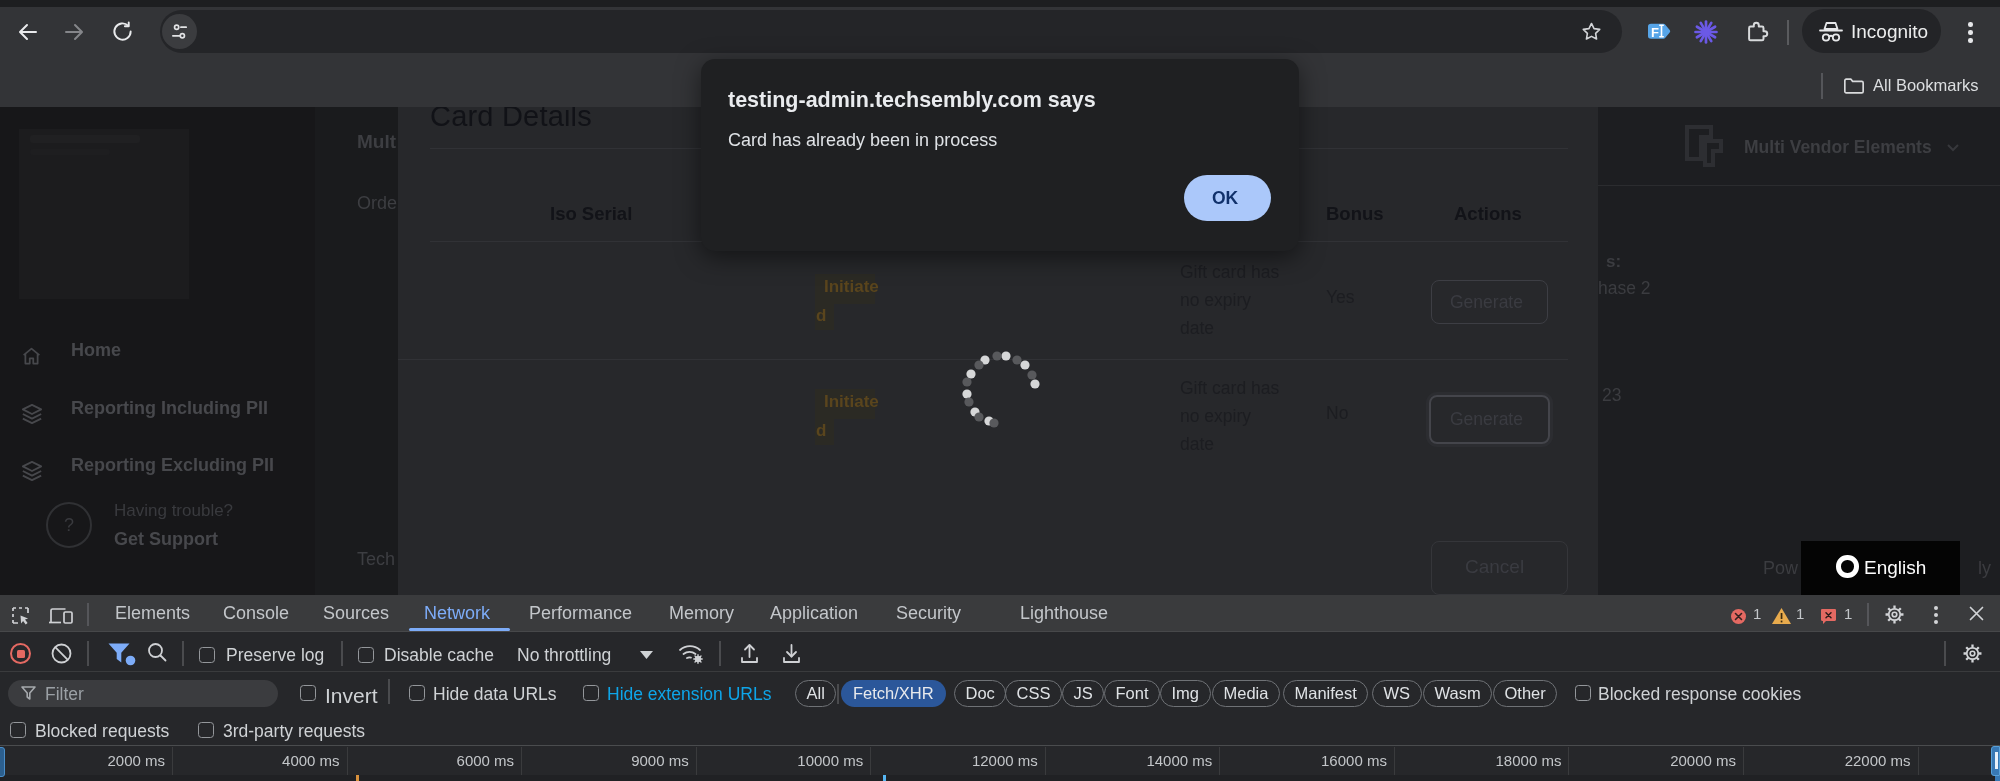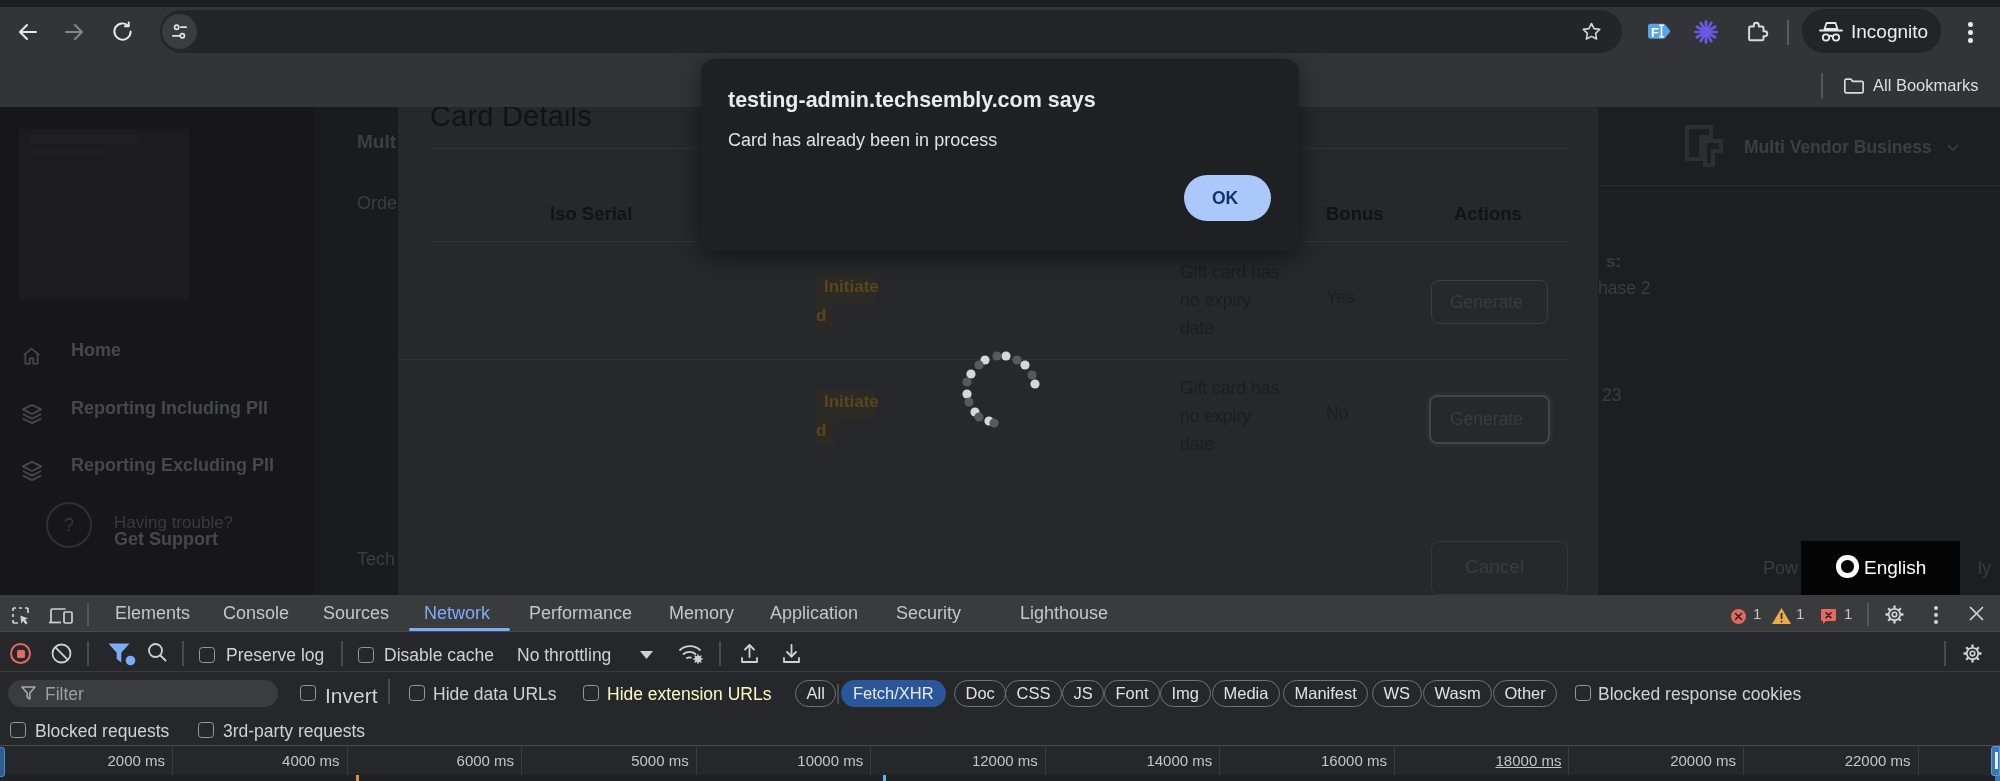--- a/index.html
+++ b/index.html
@@ -105,21 +105,21 @@
     </svg>
   <div class="abs" style="left:71px;top:291px;font-size:18px;font-weight:bold;color:#47484c;">Reporting Including PII</div>
   <svg class="abs" style="left:21px;top:352px" width="22" height="24" viewBox="0 0 24 24" fill="none" stroke="#47484c" stroke-width="2" stroke-linejoin="round">
       <path d="M12 2l10 5-10 5L2 7z"></path>
       <path d="M2 12l10 5 10-5"></path>
       <path d="M2 17l10 5 10-5"></path>
     </svg>
   <div class="abs" style="left:71px;top:348px;font-size:18px;font-weight:bold;color:#47484c;">Reporting Excluding PII</div>
   <div class="abs" style="left:46px;top:395px;width:46px;height:46px;border-radius:50%;border:2px solid #303134;"></div>
   <div class="abs" style="left:64px;top:408px;font-size:18px;color:#393a3e;">?</div>
-  <div class="abs" style="left:114px;top:394px;font-size:17px;color:#393a3e;margin-top:12px;">Having trouble?</div>
+  <div class="abs" style="left:114px;top:394px;font-size:17px;color:#393a3e;">Having trouble?</div>
   <div class="abs" style="left:114px;top:422px;font-size:18px;font-weight:bold;color:#47484c;">Get Support</div>
 
   <div class="abs" style="left:315px;top:0;width:83px;height:488px;background:#1a1b1d;"></div>
   <div class="abs" style="left:357px;top:24px;font-size:19px;font-weight:bold;color:#3d3e42;">Mult</div>
   <div class="abs" style="left:357px;top:86px;font-size:18px;color:#3d3e42;">Orde</div>
   <div class="abs" style="left:357px;top:442px;font-size:18px;color:#3d3e42;">Tech</div>
 
   <div class="abs" style="left:398px;top:0;width:1200px;height:488px;background:#27282b;"></div>
   <div class="abs" style="left:430px;top:-7px;font-size:29px;font-weight:normal;color:#111217;letter-spacing:.2px;">Card Details</div>
   <div class="abs" style="left:430px;top:41px;width:1138px;height:1px;background:#313236;"></div>
@@ -171,21 +171,21 @@
   </svg>
 
   <div class="abs" style="left:1431px;top:434px;width:137px;height:54px;border:1.5px solid #35363a;border-radius:8px;"></div>
   <div class="abs" style="left:1465px;top:449px;font-size:19px;color:#3a3b41;">Cancel</div>
 
   <div class="abs" style="left:1598px;top:0;width:402px;height:488px;background:#1d1e21;"></div>
   <svg class="abs" style="left:1681px;top:14px" width="45" height="50" viewBox="0 0 45 50" fill="none" stroke="#2d2e32" stroke-width="4">
       <path d="M6 6h24v10h-10v22h-14z"></path>
       <path d="M24 20h16v10h-8v14h-8z"></path>
     </svg>
-  <div class="abs" style="left:1744px;top:30px;font-size:17.5px;font-weight:bold;color:#3d3e42;">Multi Vendor Business</div>
+  <div class="abs" style="left:1744px;top:30px;font-size:17.5px;font-weight:bold;color:#3d3e42;">Multi Vendor Elements</div>
   <svg class="abs" style="left:1946px;top:36px" width="14" height="10" viewBox="0 0 14 10" fill="none" stroke="#37383c" stroke-width="2">
       <path d="M2 2l5 5 5-5"></path>
     </svg>
   <div class="abs" style="left:1598px;top:78px;width:402px;height:1px;background:#2b2c2f;"></div>
   <div class="abs" style="left:1606px;top:145px;font-size:17px;font-weight:bold;color:#3b3c40;">s:</div>
   <div class="abs" style="left:1598px;top:171px;font-size:17.5px;color:#3b3c40;">hase 2</div>
   <div class="abs" style="left:1602px;top:278px;font-size:17.5px;color:#3b3c40;">23</div>
   <div class="abs" style="left:1763px;top:451px;font-size:18px;color:#3b3c40;">Pow</div>
   <div class="abs" style="left:1978px;top:451px;font-size:18px;color:#3b3c40;">ly</div>
 
@@ -309,21 +309,21 @@
   <svg class="abs" style="left:21px;top:91px" width="15" height="15" viewBox="0 0 15 15">
       <path d="M1 1h13l-5.2 6v6l-2.6-2V7z" fill="none" stroke="#a6a9ad" stroke-width="1.6" stroke-linejoin="round"></path>
     </svg>
   <div class="abs" style="left:45px;top:89px;font-size:17.5px;color:#9ba0a5;">Filter</div>
   <div class="abs" style="left:300px;top:90px;width:15.5px;height:15.5px;border:1.7px solid #94979b;border-radius:3.5px;"></div>
   <div class="abs" style="left:325px;top:89px;font-size:21px;color:#cfd2d5;">Invert</div>
   <div class="abs" style="left:388px;top:84px;width:1.5px;height:25px;background:#4a4b4e;"></div>
   <div class="abs" style="left:409px;top:90px;width:15.5px;height:15.5px;border:1.7px solid #94979b;border-radius:3.5px;"></div>
   <div class="abs" style="left:433px;top:89px;font-size:17.5px;color:#cfd2d5;text-align:center;">Hide data URLs</div>
   <div class="abs" style="left:583px;top:90px;width:15.5px;height:15.5px;border:1.7px solid #94979b;border-radius:3.5px;"></div>
-  <div class="abs" style="left:607px;top:89px;font-size:17.5px;color:#fef9c3;">Hide extension URLs</div>
+  <div class="abs" style="left:607px;top:89px;font-size:17.5px;color:#0ea5e9;">Hide extension URLs</div>
   <div class="abs pill" style="left:795px;top:85px;">All</div>
   <div class="abs" style="left:837px;top:89px;width:1.5px;height:20px;background:#4a4b4e;"></div>
   <div class="abs pillsel" style="left:841px;top:85px;">Fetch/XHR</div>
   <div class="abs pill" style="left:954px;top:85px;">Doc</div>
   <div class="abs pill" style="left:1005px;top:85px;">CSS</div>
   <div class="abs pill" style="left:1062px;top:85px;">JS</div>
   <div class="abs pill" style="left:1104px;top:85px;">Font</div>
   <div class="abs pill" style="left:1160px;top:85px;">Img</div>
   <div class="abs pill" style="left:1212px;top:85px;">Media</div>
   <div class="abs pill" style="left:1283px;top:85px;">Manifest</div>
@@ -340,31 +340,31 @@
 
   <div class="abs" style="left:0;top:150px;width:2000px;height:30px;border-top:1.5px solid #4a4c4e;"></div>
   <div class="abs" style="left:0;top:180px;width:2000px;height:6px;background:#202124;"></div>
   <div class="abs" style="left:172.0px;top:152px;width:1px;height:28px;background:#3a3b3d;"></div>
   <div class="abs" style="left:12.0px;top:157px;width:153px;text-align:right;font-size:15px;color:#c3c6c9;">2000 ms</div>
   <div class="abs" style="left:346.6px;top:152px;width:1px;height:28px;background:#3a3b3d;"></div>
   <div class="abs" style="left:186.6px;top:157px;width:153px;text-align:right;font-size:15px;color:#c3c6c9;">4000 ms</div>
   <div class="abs" style="left:521.1px;top:152px;width:1px;height:28px;background:#3a3b3d;"></div>
   <div class="abs" style="left:361.1px;top:157px;width:153px;text-align:right;font-size:15px;color:#c3c6c9;">6000 ms</div>
   <div class="abs" style="left:695.7px;top:152px;width:1px;height:28px;background:#3a3b3d;"></div>
-  <div class="abs" style="left:535.7px;top:157px;width:153px;text-align:right;font-size:15px;color:#c3c6c9;">5000 ms</div>
+  <div class="abs" style="left:535.7px;top:157px;width:153px;text-align:right;font-size:15px;color:#c3c6c9;">9000 ms</div>
   <div class="abs" style="left:870.2px;top:152px;width:1px;height:28px;background:#3a3b3d;"></div>
   <div class="abs" style="left:710.2px;top:157px;width:153px;text-align:right;font-size:15px;color:#c3c6c9;">10000 ms</div>
   <div class="abs" style="left:1044.8px;top:152px;width:1px;height:28px;background:#3a3b3d;"></div>
   <div class="abs" style="left:884.8px;top:157px;width:153px;text-align:right;font-size:15px;color:#c3c6c9;">12000 ms</div>
   <div class="abs" style="left:1219.3px;top:152px;width:1px;height:28px;background:#3a3b3d;"></div>
   <div class="abs" style="left:1059.3px;top:157px;width:153px;text-align:right;font-size:15px;color:#c3c6c9;">14000 ms</div>
   <div class="abs" style="left:1393.9px;top:152px;width:1px;height:28px;background:#3a3b3d;"></div>
   <div class="abs" style="left:1233.9px;top:157px;width:153px;text-align:right;font-size:15px;color:#c3c6c9;">16000 ms</div>
   <div class="abs" style="left:1568.4px;top:152px;width:1px;height:28px;background:#3a3b3d;"></div>
-  <div class="abs" style="left:1408.4px;top:157px;width:153px;text-align:right;font-size:15px;color:#c3c6c9;text-decoration:underline;">18000 ms</div>
+  <div class="abs" style="left:1408.4px;top:157px;width:153px;text-align:right;font-size:15px;color:#c3c6c9;">18000 ms</div>
   <div class="abs" style="left:1743.0px;top:152px;width:1px;height:28px;background:#3a3b3d;"></div>
   <div class="abs" style="left:1583.0px;top:157px;width:153px;text-align:right;font-size:15px;color:#c3c6c9;">20000 ms</div>
   <div class="abs" style="left:1917.5px;top:152px;width:1px;height:28px;background:#3a3b3d;"></div>
   <div class="abs" style="left:1757.5px;top:157px;width:153px;text-align:right;font-size:15px;color:#c3c6c9;">22000 ms</div>
 
   <div class="abs" style="left:-3px;top:152px;width:8px;height:30px;background:#2c5f8e;border:1.5px solid #4a8ec9;border-radius:3px;"></div>
 
   <div class="abs" style="left:1991px;top:151px;width:9px;height:30px;background:#3878b4;border:1.5px solid #57a0d8;border-radius:3px 0 0 3px;"></div>
   <div class="abs" style="left:1995px;top:157px;width:2.5px;height:17px;background:#e8f1fa;"></div>
   <div class="abs" style="left:1995px;top:181px;width:5px;height:5px;background:#3878b4;"></div>

